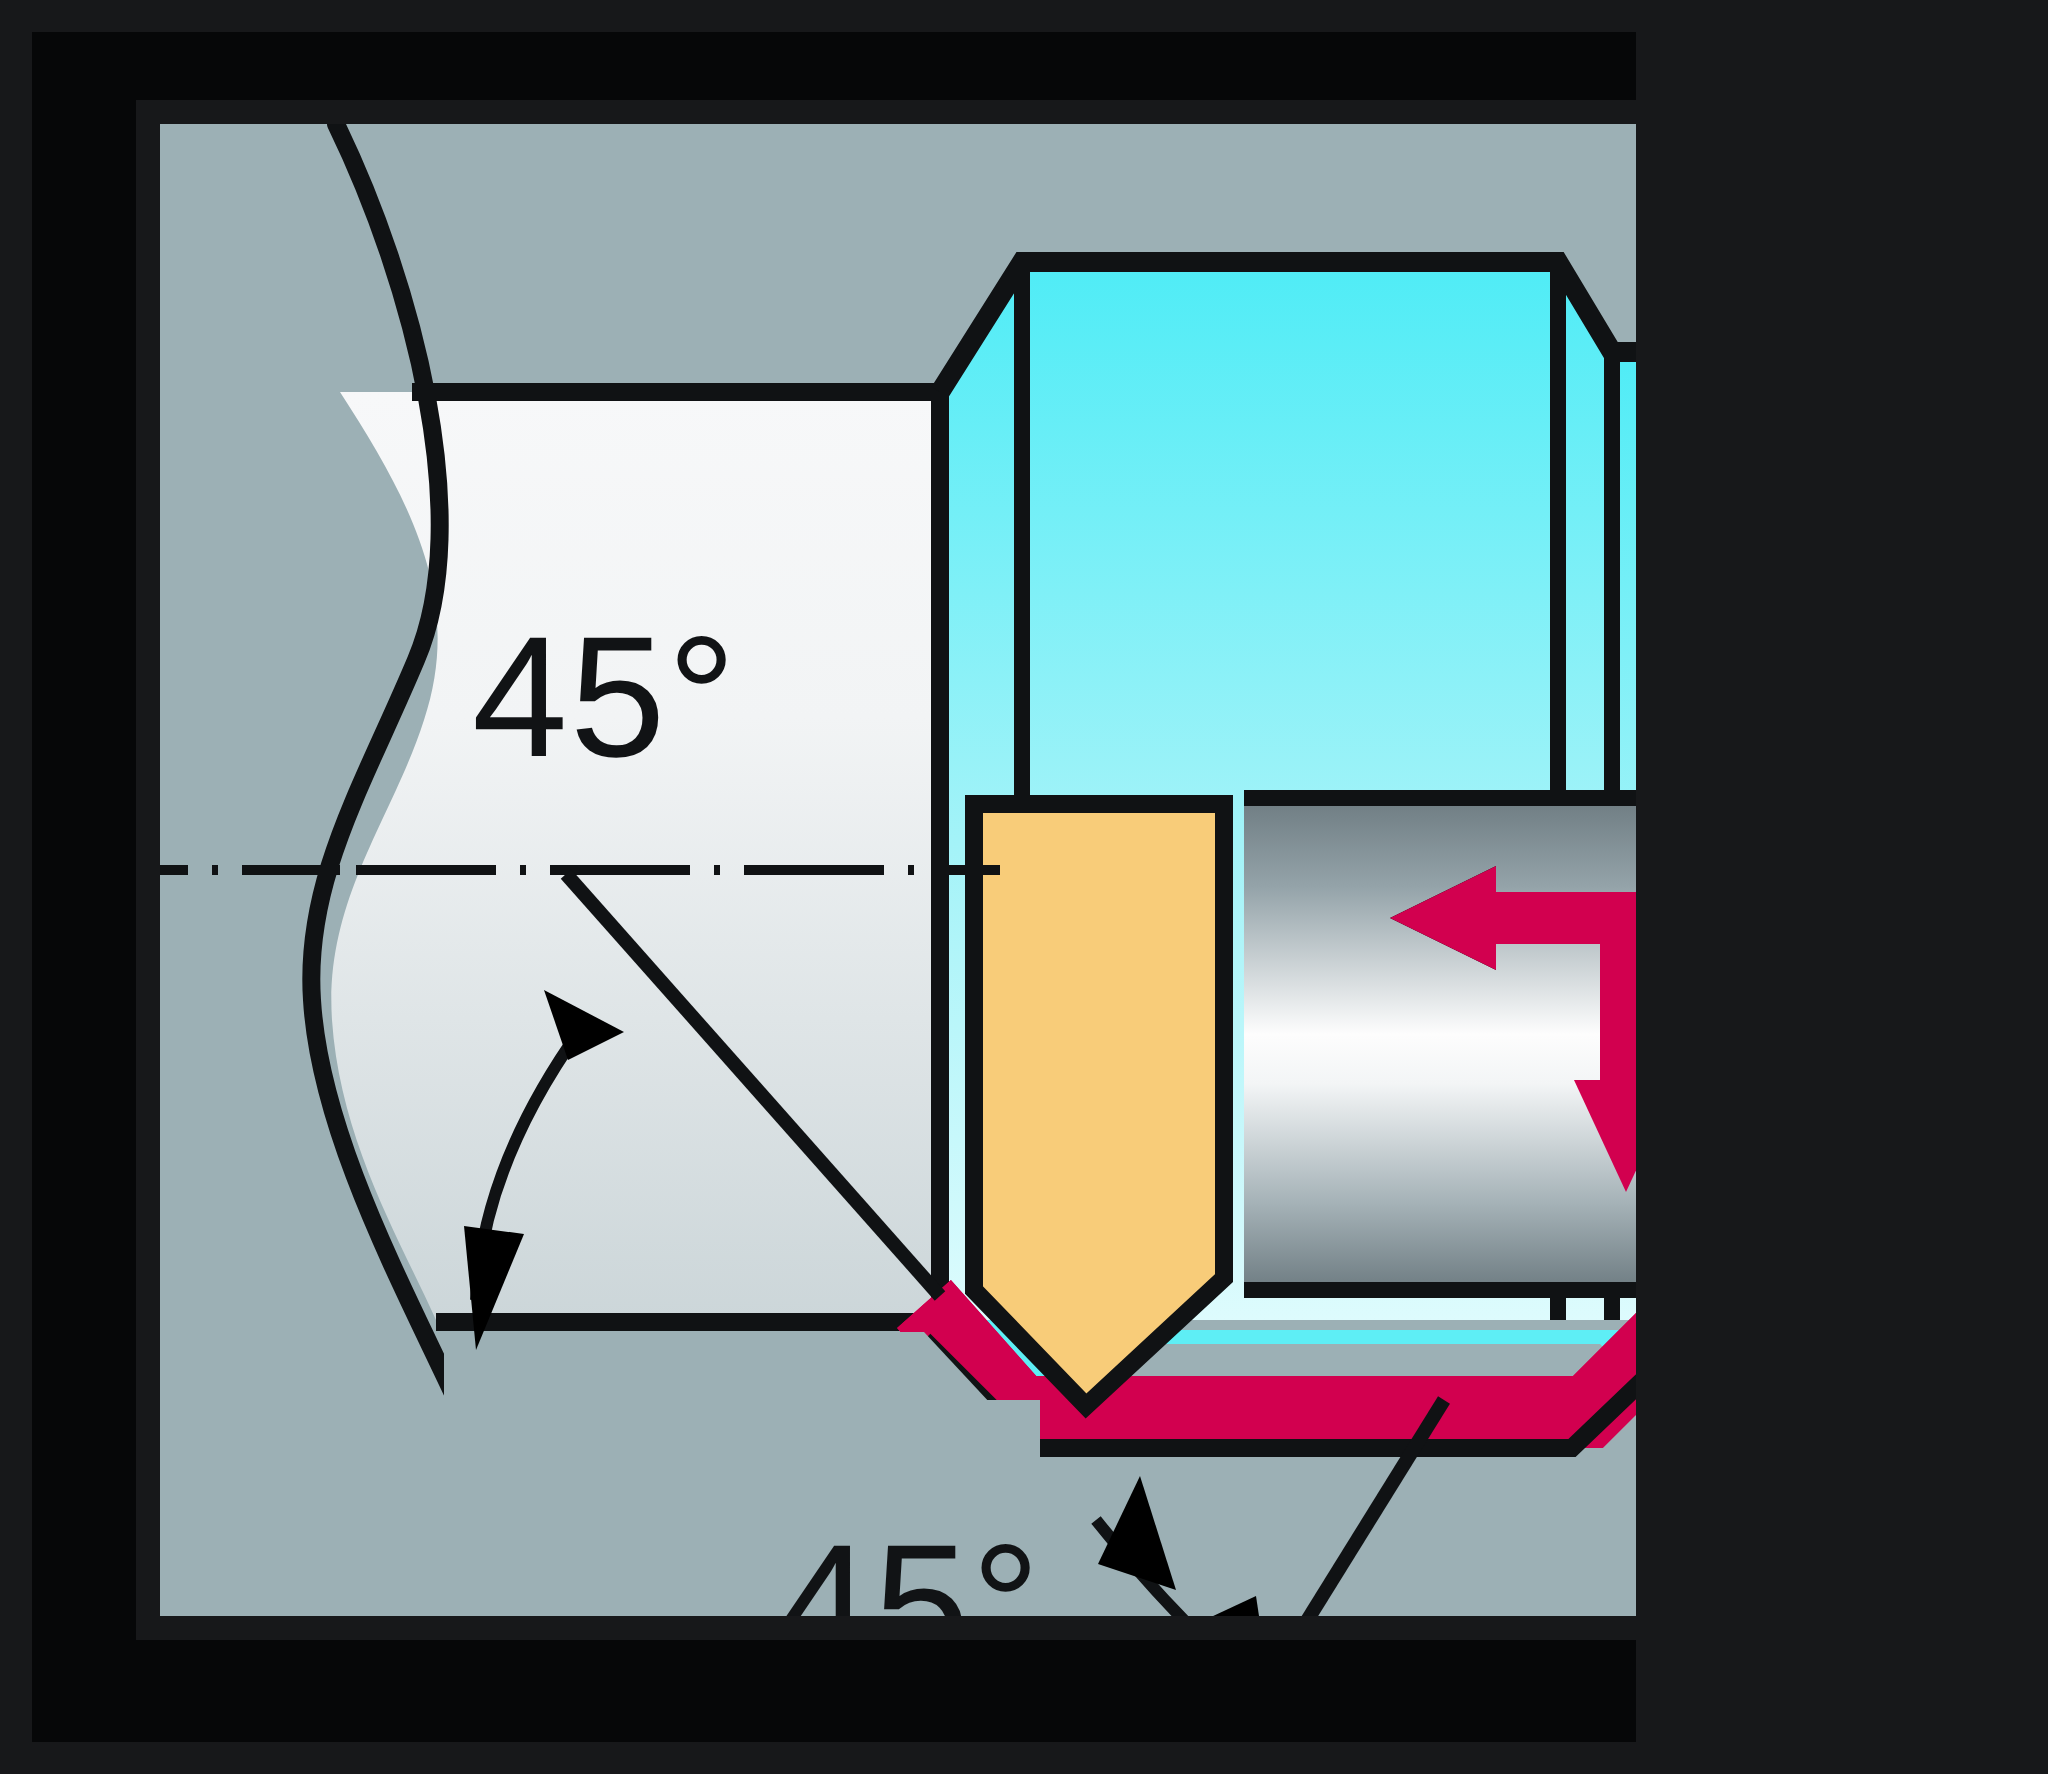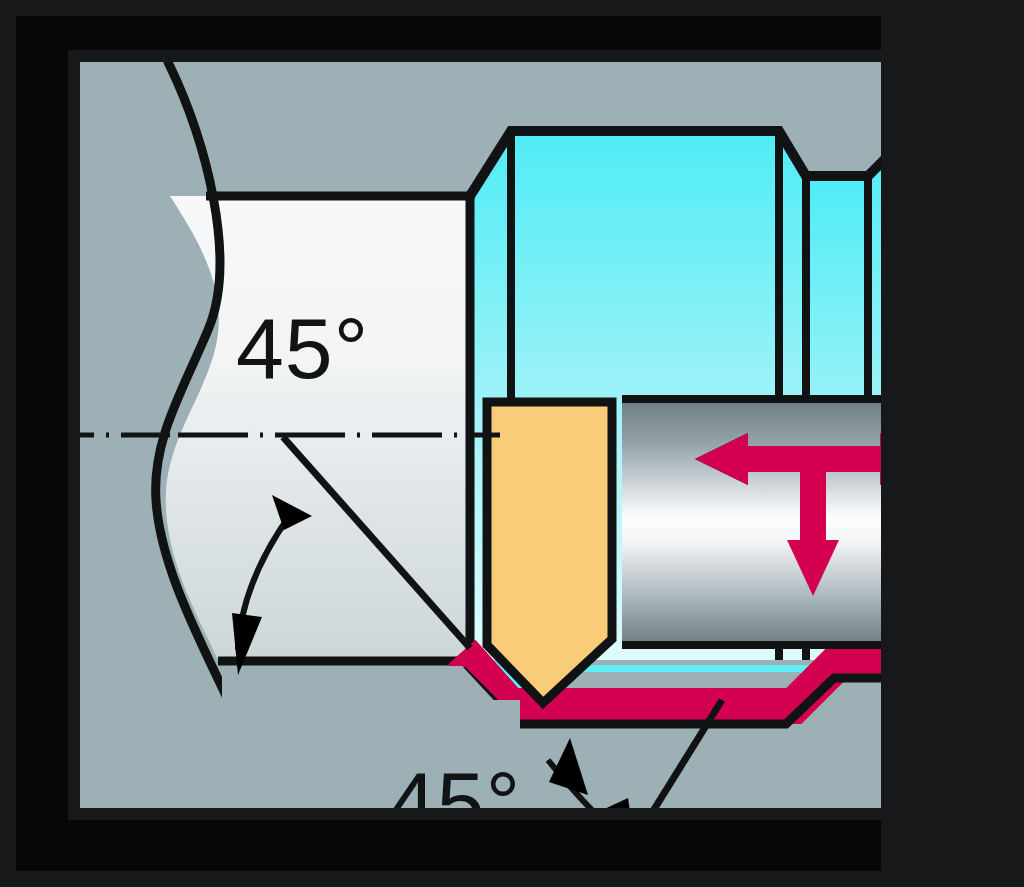--- a/index.html
+++ b/index.html
@@ -4,21 +4,21 @@
 <title>Machining Cross-Section Diagram</title>
 <style>
   html, body {
     margin: 0;
     padding: 0;
     background: #17181a;
     font-family: "Liberation Sans", sans-serif;
   }
   #stage {
     position: relative;
-    width: 881px;
+    width: 818px;
     height: 887px;
     background: #8b5cf6;
     overflow: hidden;
   }
   #stage svg {
     display: block;
     width: 1024px;
     height: 887px;
   }
   .dim-text {

